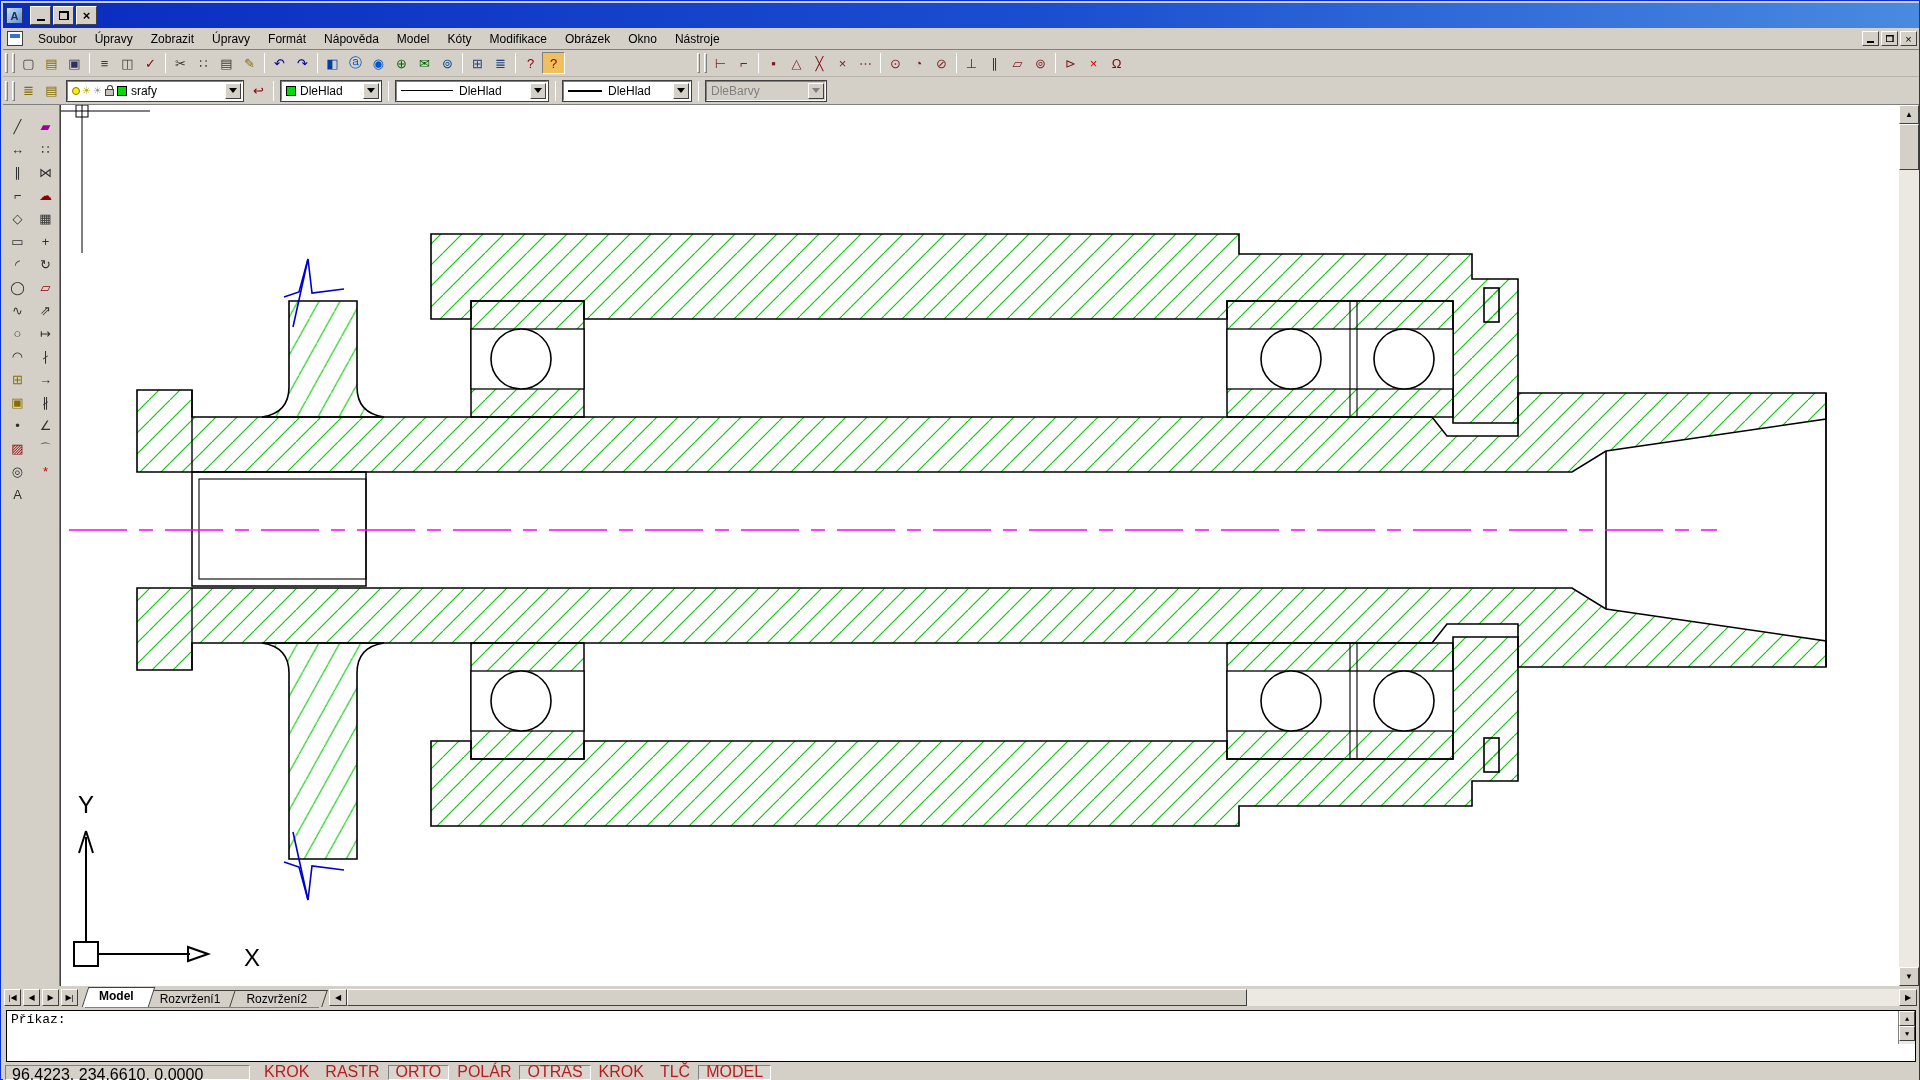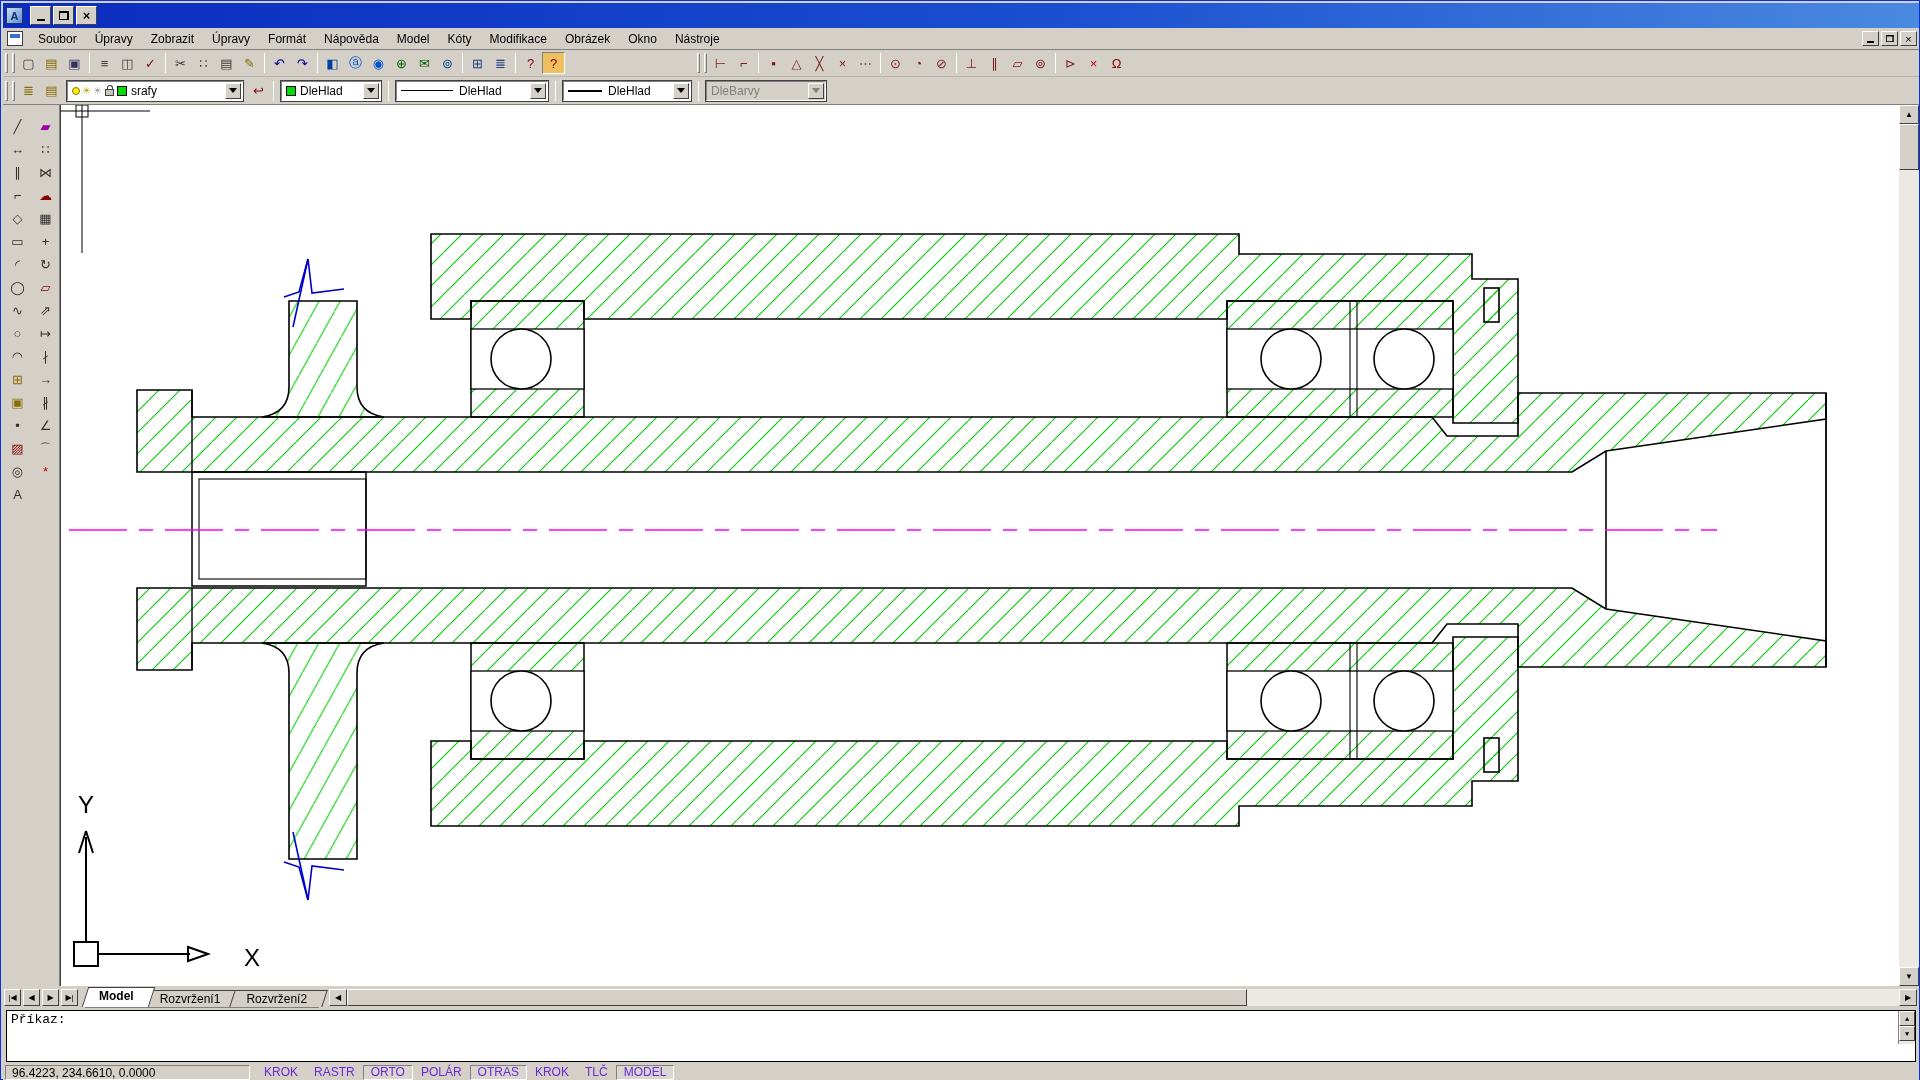--- a/index.html
+++ b/index.html
@@ -102,23 +102,23 @@
   .cmd { position:absolute; left:2px; top:1007px; width:1916px; height:56px; background:#d4d0c8; padding:2px 3px; }
   .cmdbox { width:1910px; height:52px; background:#fff; border:1px solid #000; font-family:"Liberation Mono", monospace; font-size:13px; color:#000; position:relative; }
   .hist { height:33px; border-bottom:1px solid #000; padding:1px 4px; line-height:16px; white-space:pre; }
   .prompt { height:17px; padding:1px 4px; line-height:15px; white-space:pre; }
   .cmdscroll { position:absolute; right:0; top:0; width:17px; height:33px; background:#ece9e2; border-left:1px solid #808080; }
   .cmdscroll .sb { width:16px; height:15px; background:#d4d0c8; border:1px solid; border-color:#fff #404040 #404040 #fff;
     display:flex; align-items:center; justify-content:center; font-size:7px; }
 
   
   .status { position:absolute; left:2px; top:1063px; width:1916px; height:16px; background:#d4d0c8;
-    display:flex; align-items:center; font-size:12px; }
+    display:flex; align-items:center; font-size:16px; }
   .coords { width:245px; height:15px; padding:0 6px; border:1px solid; border-color:#808080 #fff #fff #808080; margin:0 6px 0 2px; color:#000; }
-  .sbtn { height:15px; padding:0 7px; color:#6d28d9; border:1px solid transparent; display:flex; align-items:center; }
+  .sbtn { height:15px; padding:0 7px; color:#b91c1c; border:1px solid transparent; display:flex; align-items:center; }
   .sbtn.pressed { border-color:#808080 #fff #fff #808080; background:#d9d6cf; }
 </style>
 </head>
 <body>
 
 <div id="app">
 
   <div class="titlebar">
     <div class="appicon">A</div>
     <div class="winbtn">

